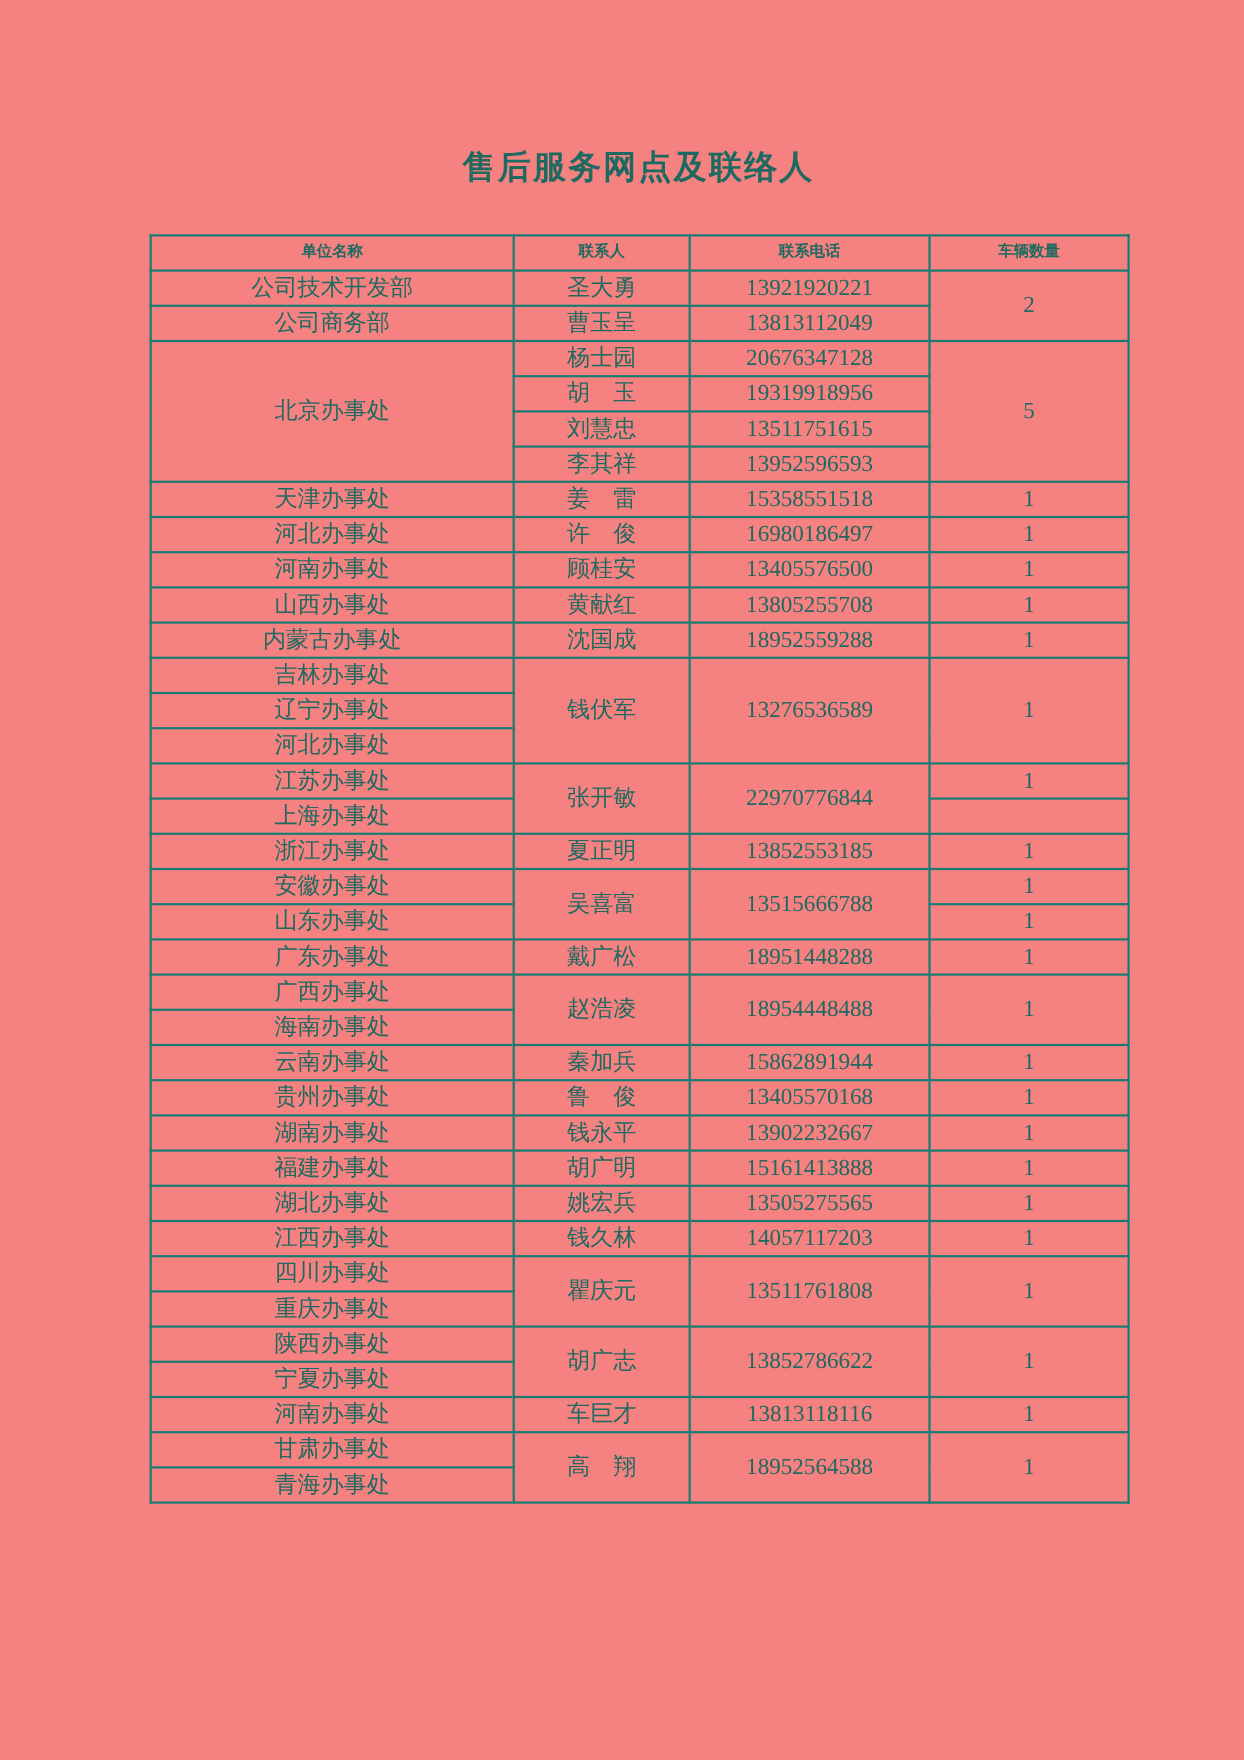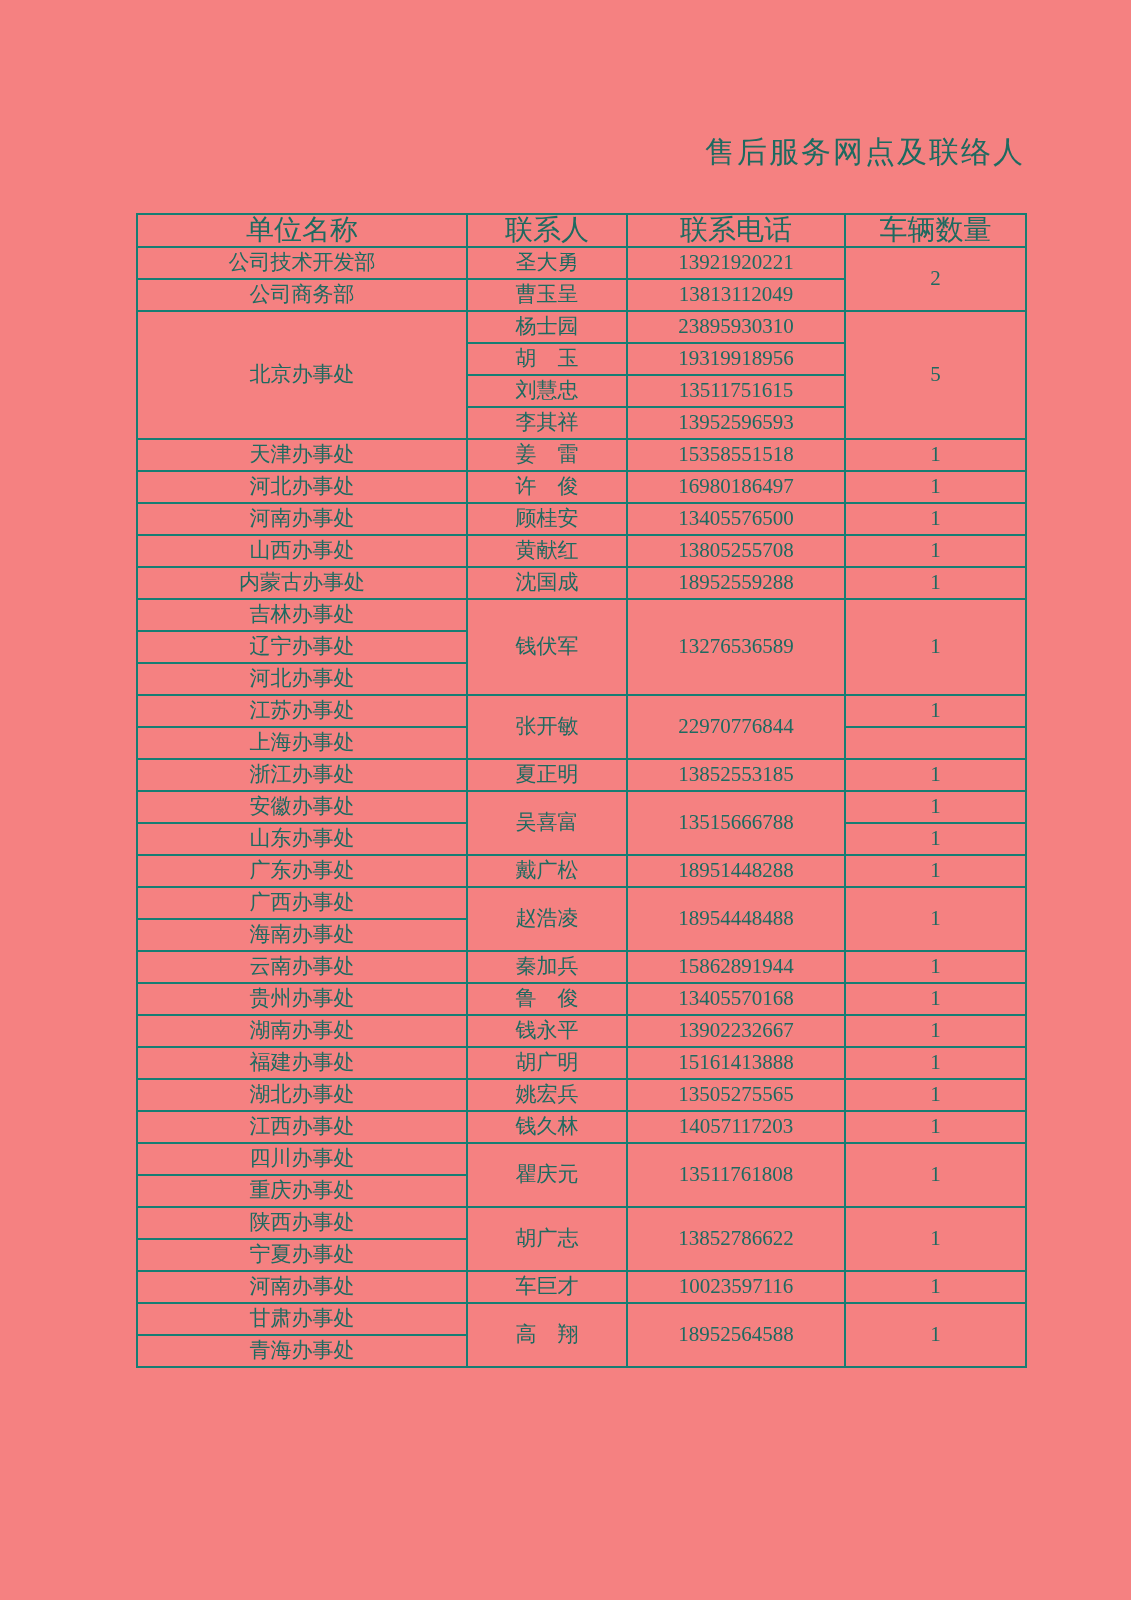--- a/index.html
+++ b/index.html
@@ -5,42 +5,42 @@
   html,body{margin:0;padding:0;}
   body{
     width:1131px;height:1600px;
     background:#F58181;
     font-family:"Liberation Serif","DejaVu Serif",serif;
     color:#1E6A60;
   }
   .page{position:relative;width:1131px;height:1600px;overflow:hidden;}
   .doc-title{
     position:absolute;top:132px;left:136px;width:889px;
-    margin:0;text-align:right;
-    font-size:30px;font-weight:normal;letter-spacing:2px;
+    margin:0;text-align:center;
+    font-size:30px;font-weight:bold;letter-spacing:2px;
     color:#1E6A60;
   }
   table.contacts{
     position:absolute;left:136px;top:213px;
     width:889px;border-collapse:collapse;table-layout:fixed;
   }
   col.c1{width:330px;}
   col.c2{width:160px;}
   col.c3{width:218px;}
   col.c4{width:181px;}
   th,td{
     border:2px solid #177D73;
     height:30px;
     padding:0 4px;
     text-align:center;vertical-align:middle;
     font-size:21px;line-height:1.1;
     color:#1E6A60;
     overflow:hidden;white-space:nowrap;
   }
-  th{font-weight:normal;font-size:28px;}
+  th{font-weight:bold;font-size:14px;}
 </style>
 </head>
 <body>
 
 <div class="page">
   <h1 class="doc-title">售后服务网点及联络人</h1>
 
   <table class="contacts">
     <colgroup>
       <col class="c1">
@@ -64,21 +64,21 @@
           <td rowspan="2">2</td>
         </tr>
         <tr>
           <td>公司商务部</td>
           <td>曹玉呈</td>
           <td>13813112049</td>
         </tr>
         <tr>
           <td rowspan="4">北京办事处</td>
           <td>杨士园</td>
-          <td>23895930310</td>
+          <td>20676347128</td>
           <td rowspan="4">5</td>
         </tr>
         <tr>
           <td>胡　玉</td>
           <td>19319918956</td>
         </tr>
         <tr>
           <td>刘慧忠</td>
           <td>13511751615</td>
         </tr>
@@ -219,21 +219,21 @@
           <td rowspan="2">胡广志</td>
           <td rowspan="2">13852786622</td>
           <td rowspan="2">1</td>
         </tr>
         <tr>
           <td>宁夏办事处</td>
         </tr>
         <tr>
           <td>河南办事处</td>
           <td>车巨才</td>
-          <td>10023597116</td>
+          <td>13813118116</td>
           <td>1</td>
         </tr>
         <tr>
           <td>甘肃办事处</td>
           <td rowspan="2">高　翔</td>
           <td rowspan="2">18952564588</td>
           <td rowspan="2">1</td>
         </tr>
         <tr>
           <td>青海办事处</td>

